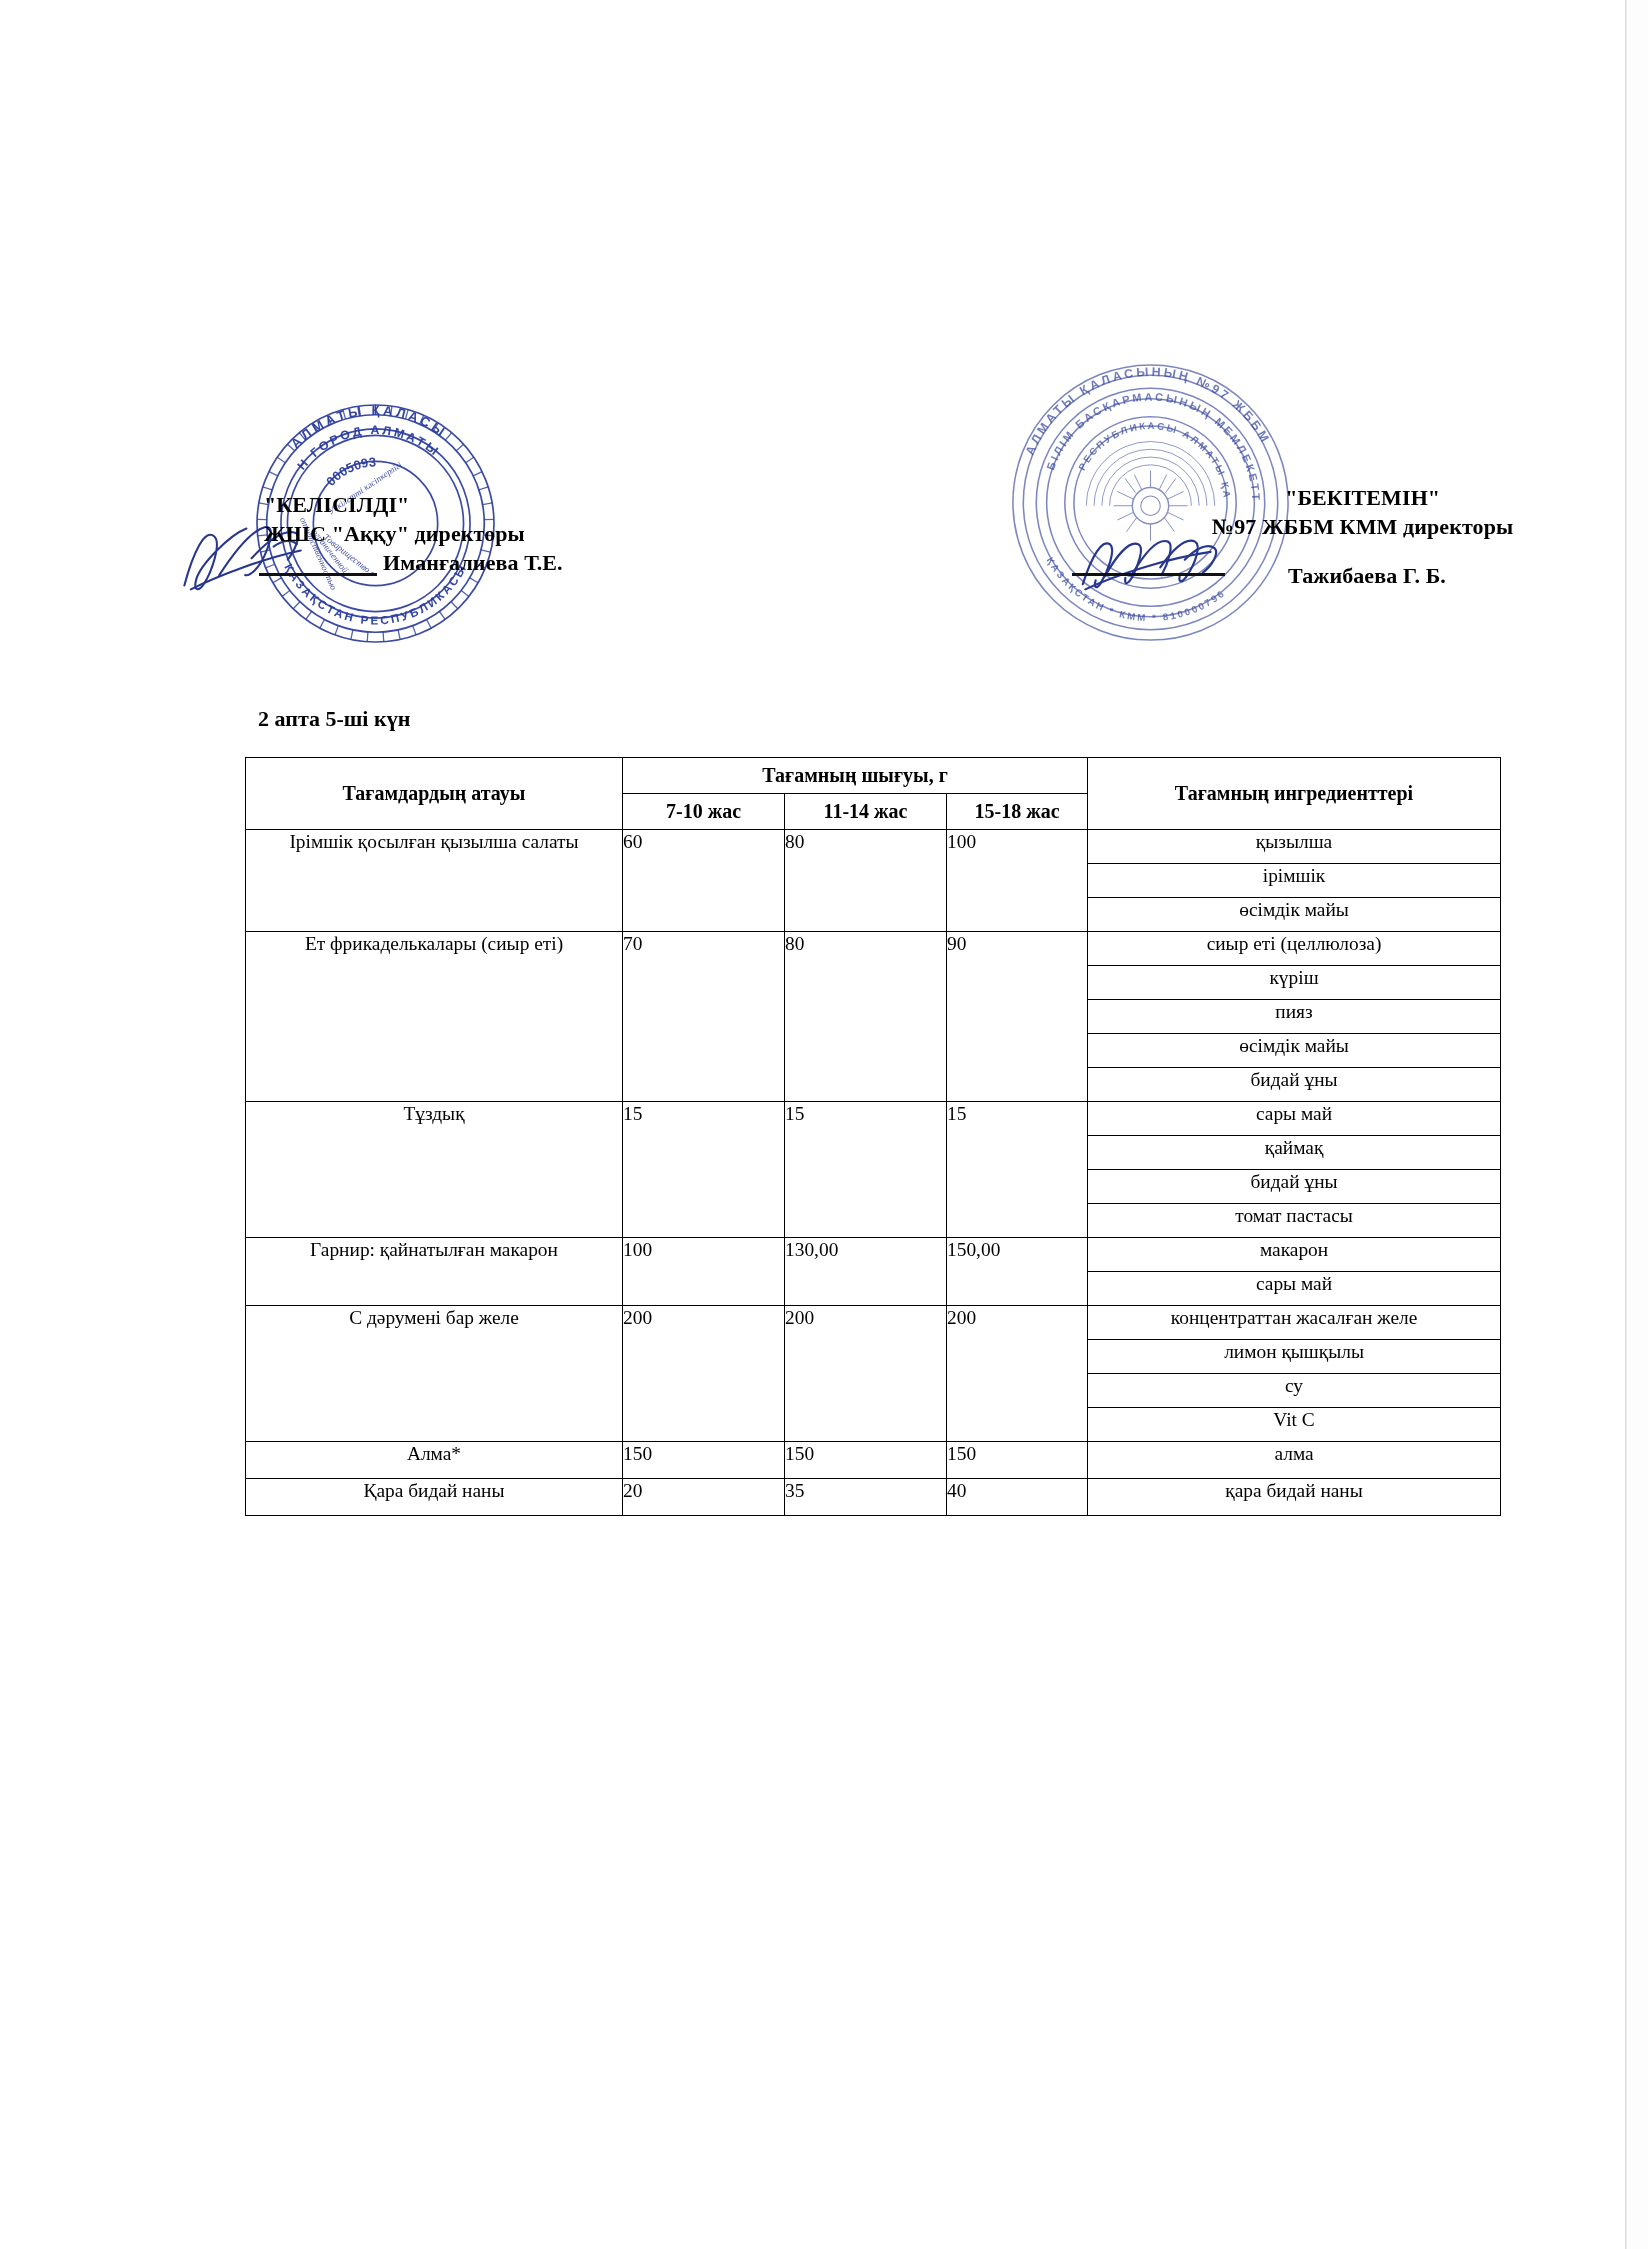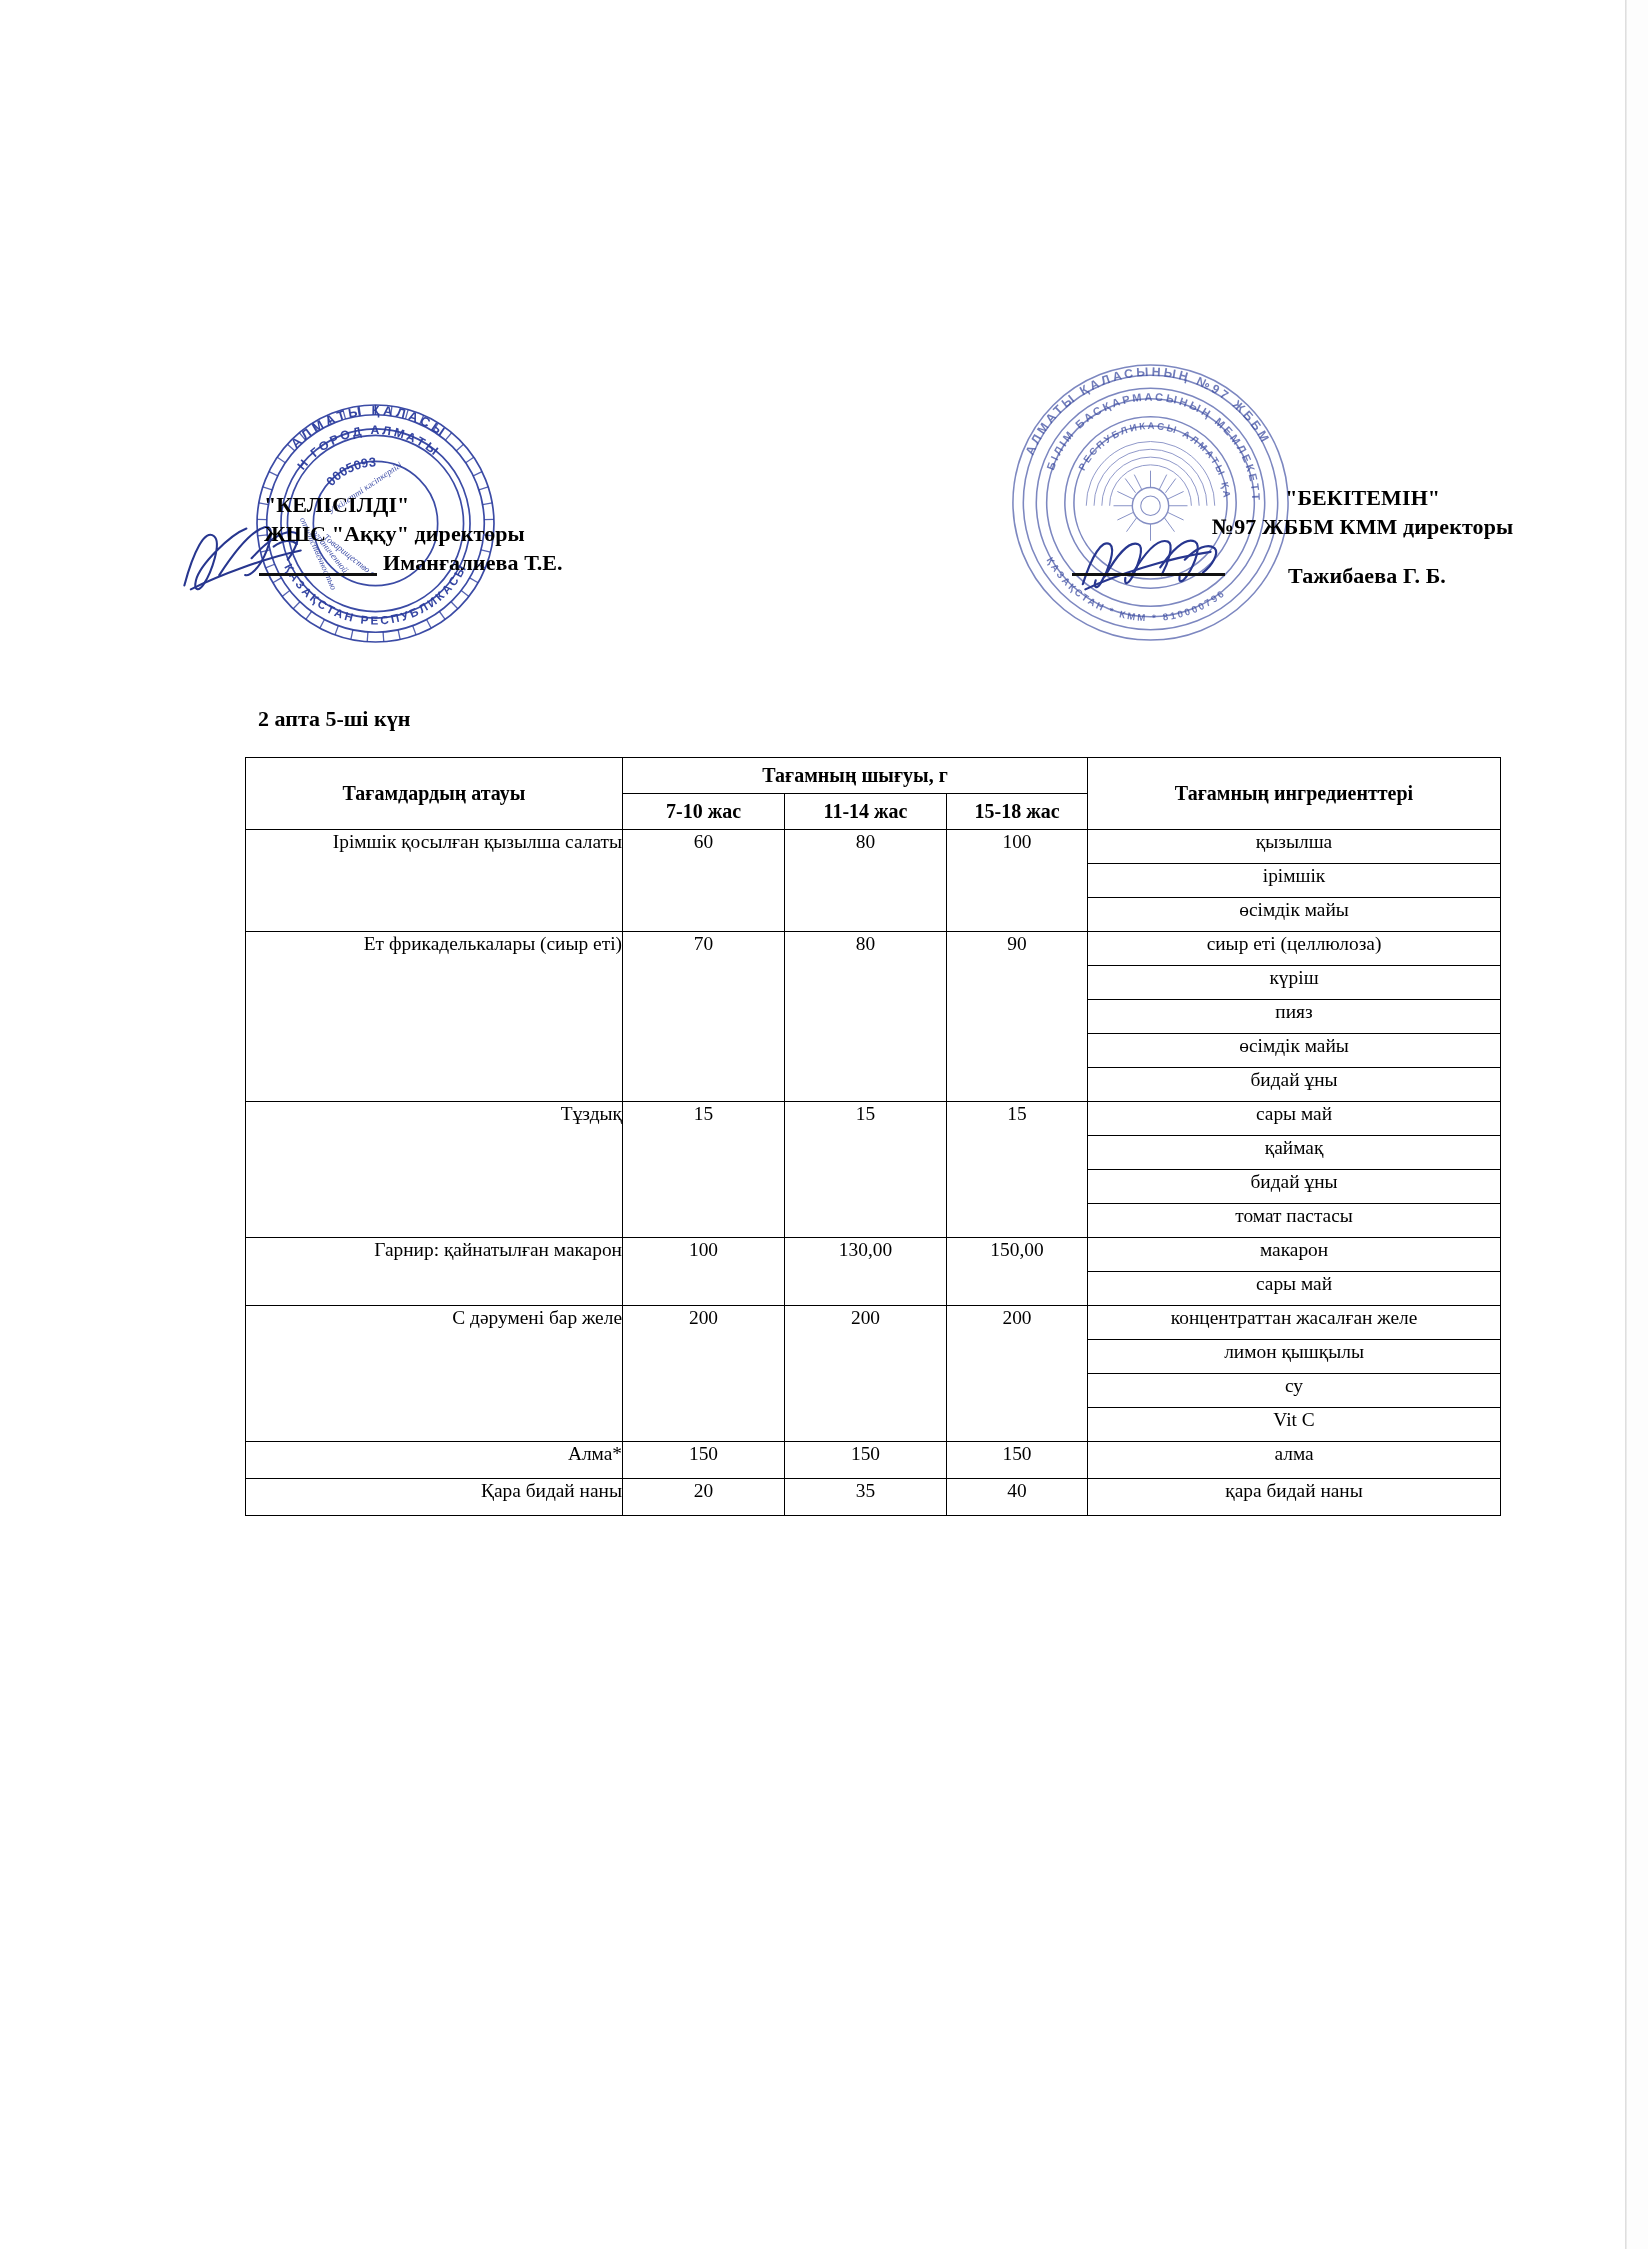--- a/index.html
+++ b/index.html
@@ -126,24 +126,23 @@
   .col-name  { width: 377px; }
   .col-a     { width: 162px; }
   .col-b     { width: 162px; }
   .col-c     { width: 141px; }
   .col-ingr  { width: 413px; }
 
   td.dish-name {
     padding: 5.8px 5.2px 5.8px 7.8px;
     line-height: 1.28;
     font-size: 19.4px;
-    text-align: right;
+    text-align: center;
   }
   td.qty {
-    text-align: center;
     padding: 5.8px 2.6px;
     font-size: 19.4px;
     line-height: 1.28;
   }
   td.ingr {
     padding: 5.8px 5.2px 5.8px 9px;
     font-size: 19.4px;
     line-height: 1.28;
     text-align: center;
     height: 34px;

